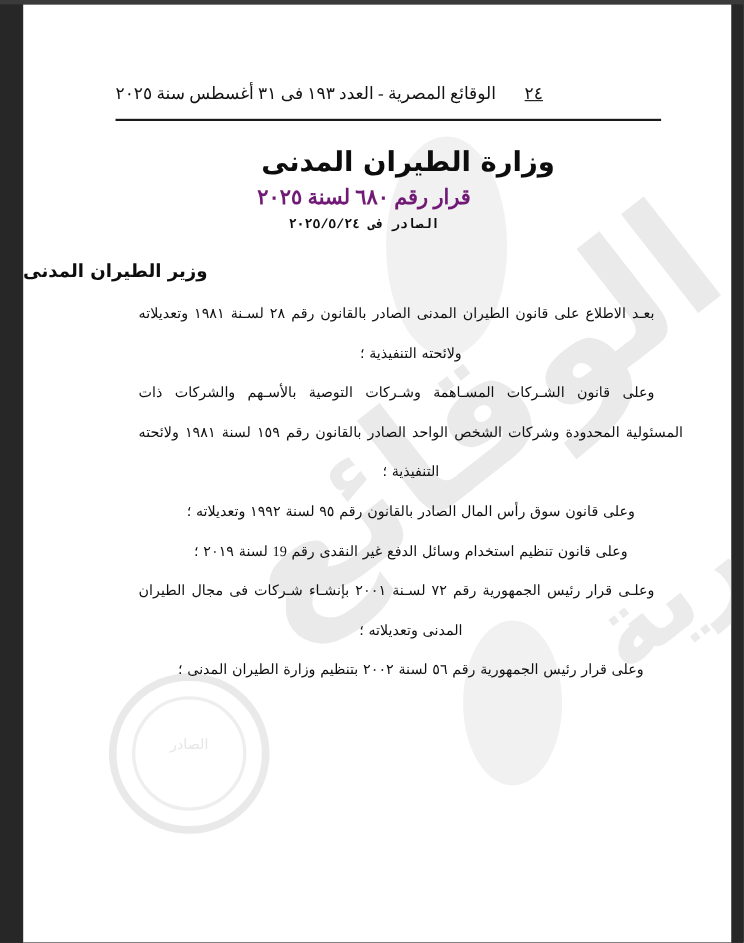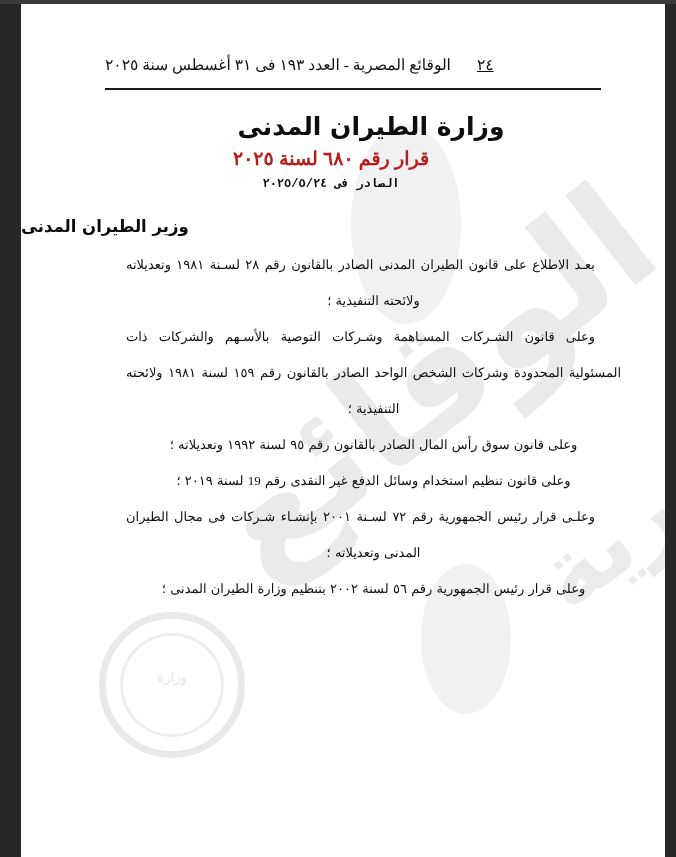--- a/index.html
+++ b/index.html
@@ -132,20 +132,21 @@
     background: #e3e3e3;
     opacity: .5;
   }
 
   
   #content {
     position: relative;
     z-index: 2;
     width: 644px;
     height: 630px;
+    margin-top: 20px;
   }
 
   .header-row {
     position: absolute;
     top: 52px;
     left: 84px;
     width: 495px;
     display: flex;
     flex-direction: row-reverse;
     align-items: baseline;
@@ -184,24 +185,24 @@
     color: #0d0d0d;
     letter-spacing: 0;
     padding-left: 40px;
   }
   .doc-subtitle {
     position: absolute;
     top: 143px;
     left: 0;
     width: 620px;
     text-align: center;
-    font-family: Liberation Sans, sans-serif;
+    font-family: Liberation Serif, serif;
     font-weight: 700;
     font-size: 19px;
-    color: #b91c1c;
+    color: #701a75;
   }
   .doc-date {
     position: absolute;
     top: 172px;
     left: 0;
     width: 620px;
     text-align: center;
     font-family: Liberation Mono, monospace;
     font-weight: 700;
     font-size: 12px;
@@ -247,21 +248,21 @@
 
 <div id="scan">
 
   <div id="page">
 
     <div class="wm-layer">
       <div class="wm-diagonal">الوقائع</div>
       <div class="wm-diagonal2">المصرية</div>
       <div class="wm-seal">
         <div class="wm-seal-text">
-          <span>وزارة</span>
+          <span>الصادر</span>
         </div>
       </div>
       <div class="wm-blob" style="left:330px;top:120px;width:110px;height:200px;"></div>
       <div class="wm-blob" style="left:400px;top:560px;width:90px;height:150px;"></div>
     </div>
 
     <div id="content">
 
       <div class="header-row">
         <span class="header-title">الوقائع المصرية - العدد ١٩٣ فى ٣١ أغسطس سنة ٢٠٢٥</span>

